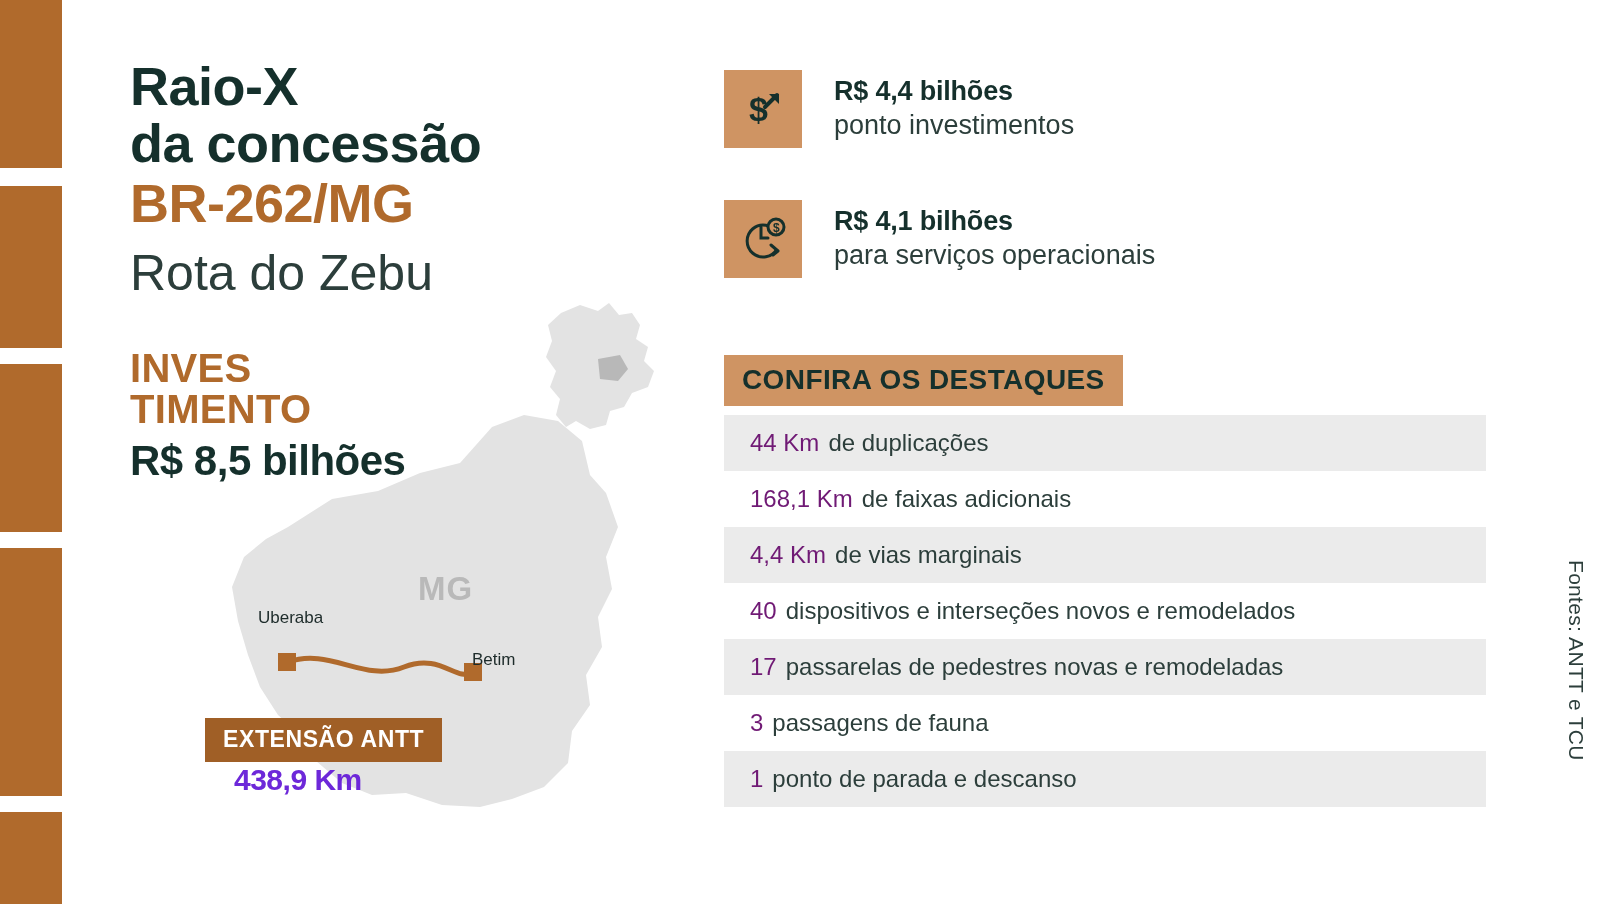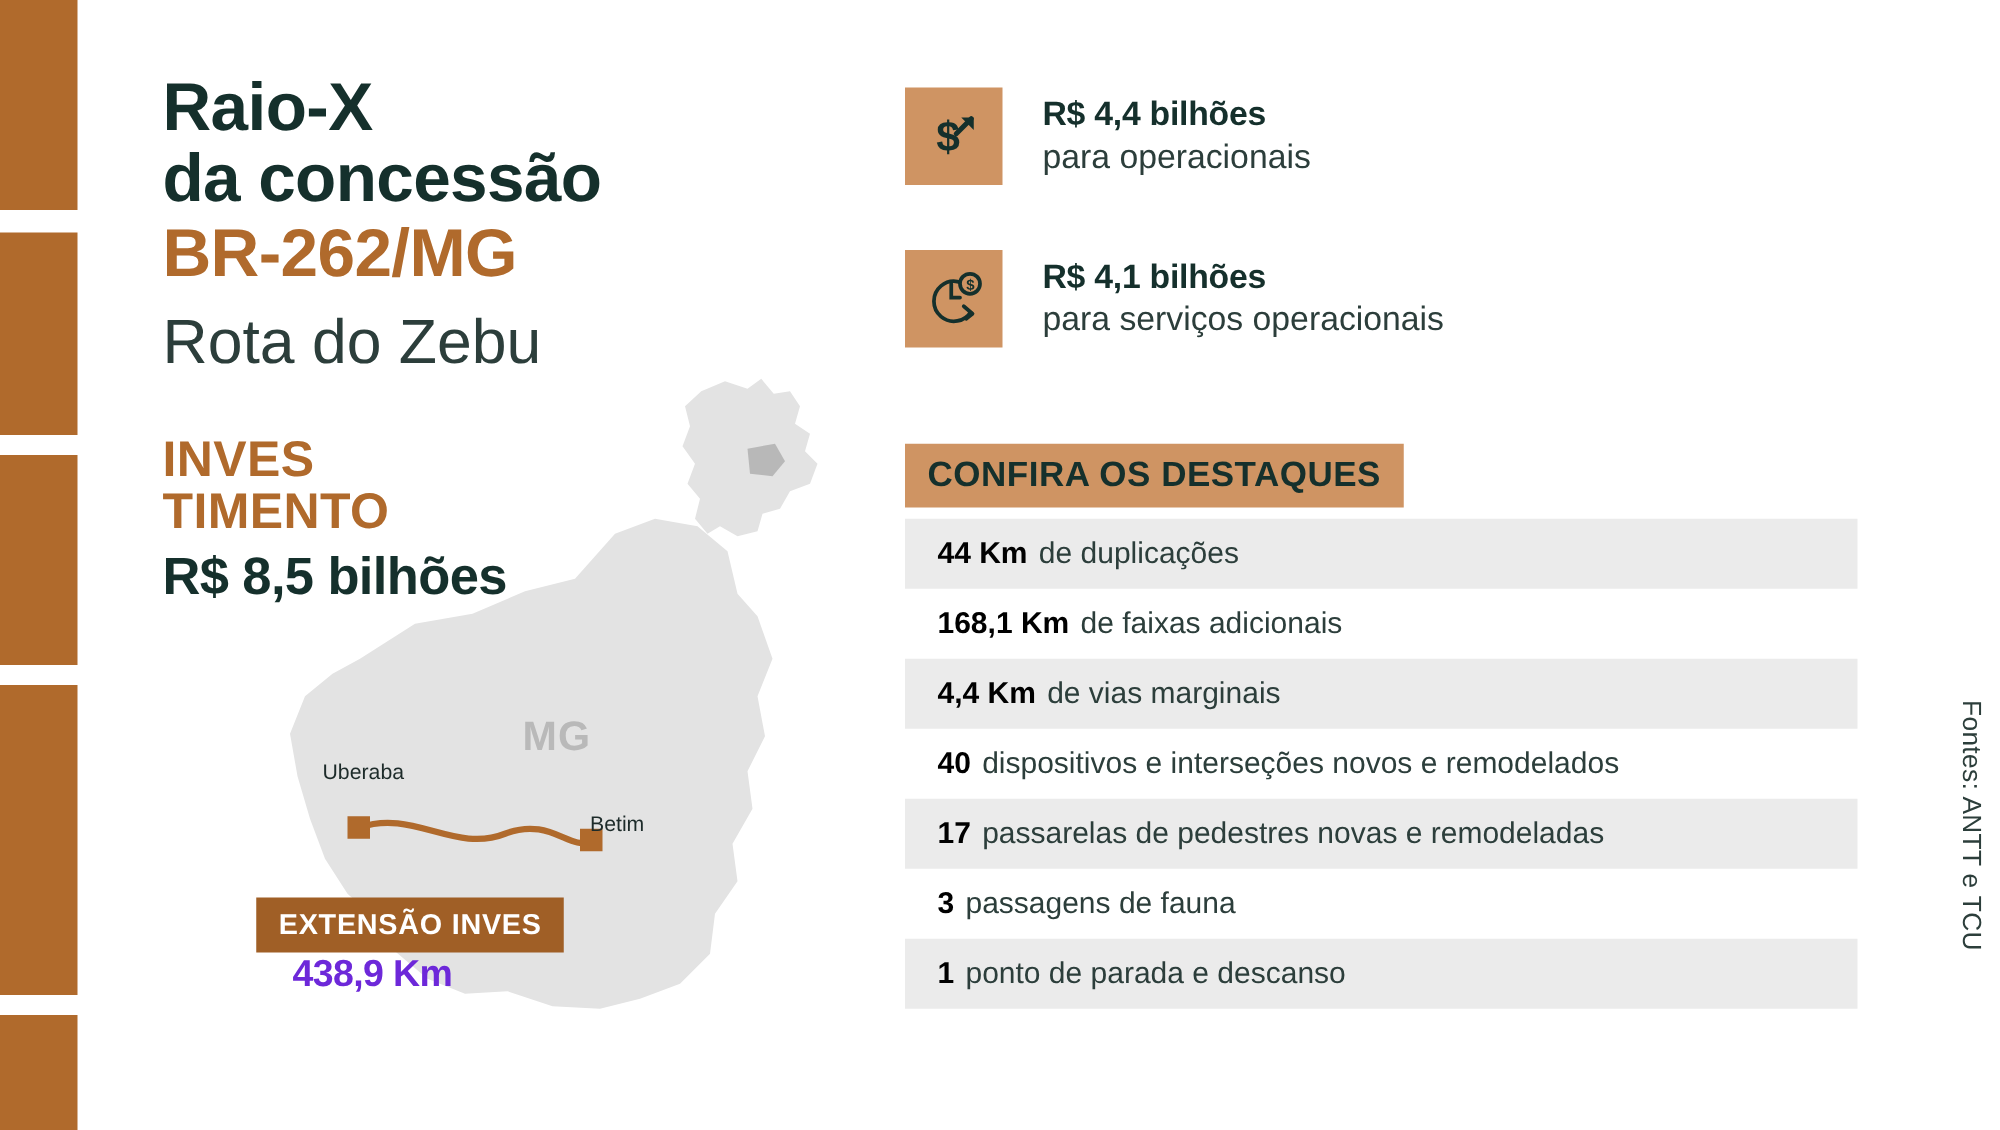--- a/index.html
+++ b/index.html
@@ -172,22 +172,22 @@
     height: 56px;
     display: flex;
     align-items: center;
     padding-left: 26px;
     box-sizing: border-box;
     font-size: 24px;
     color: #2c3e3b;
   }
   .hl-row.shaded { background: #ebebeb; }
   .hl-num {
-    font-weight: bold;
-    color: #000000;
+    font-weight: normal;
+    color: #701a75;
     margin-right: 9px;
   }
 
   
   .source {
     position: absolute;
     right: 12px; top: 560px;
     writing-mode: vertical-rl;
     font-size: 21px;
     color: #2c3e3b;
@@ -240,34 +240,34 @@
   <div class="title-3">BR-262/MG</div>
   <div class="subtitle">Rota do Zebu</div>
 
   <div class="invest-label">
     <div>INVES</div>
     <div>TIMENTO</div>
   </div>
   <div class="invest-value">R$ 8,5 bilhões</div>
 </div>
 
-<div class="ext-box">EXTENSÃO INVES</div>
+<div class="ext-box">EXTENSÃO ANTT</div>
 <div class="ext-value">438,9 Km</div>
 
 <div class="stat stat-1">
   <div class="stat-icon">
     <svg width="48" height="48" viewBox="0 0 48 48" xmlns="http://www.w3.org/2000/svg" aria-hidden="true">
       <text x="10" y="36" font-family="Liberation Sans, sans-serif" font-size="34" font-weight="bold" fill="#15302c">$</text>
       <path d="M26 22 L38 10" stroke="#15302c" stroke-width="4" stroke-linecap="round" fill="none"></path>
       <path d="M30 9 L40 9 L40 19 Z" fill="#15302c"></path>
     </svg>
   </div>
   <div class="stat-text">
     <div class="stat-value">R$ 4,4 bilhões</div>
-    <div class="stat-desc">para operacionais</div>
+    <div class="stat-desc">ponto investimentos</div>
   </div>
 </div>
 
 <div class="stat stat-2">
   <div class="stat-icon">
     <svg width="52" height="52" viewBox="0 0 52 52" xmlns="http://www.w3.org/2000/svg" aria-hidden="true">
       <path d="M40 20 A16 16 0 1 0 40 36" fill="none" stroke="#15302c" stroke-width="3"></path>
       <path d="M34 32 L41 38 L36 42" fill="none" stroke="#15302c" stroke-width="3" stroke-linecap="round" stroke-linejoin="round"></path>
       <path d="M24 14 L24 25 L31 25" fill="none" stroke="#15302c" stroke-width="3" stroke-linecap="round"></path>
       <circle cx="39" cy="14" r="8" fill="#cf9463" stroke="#15302c" stroke-width="3"></circle>

